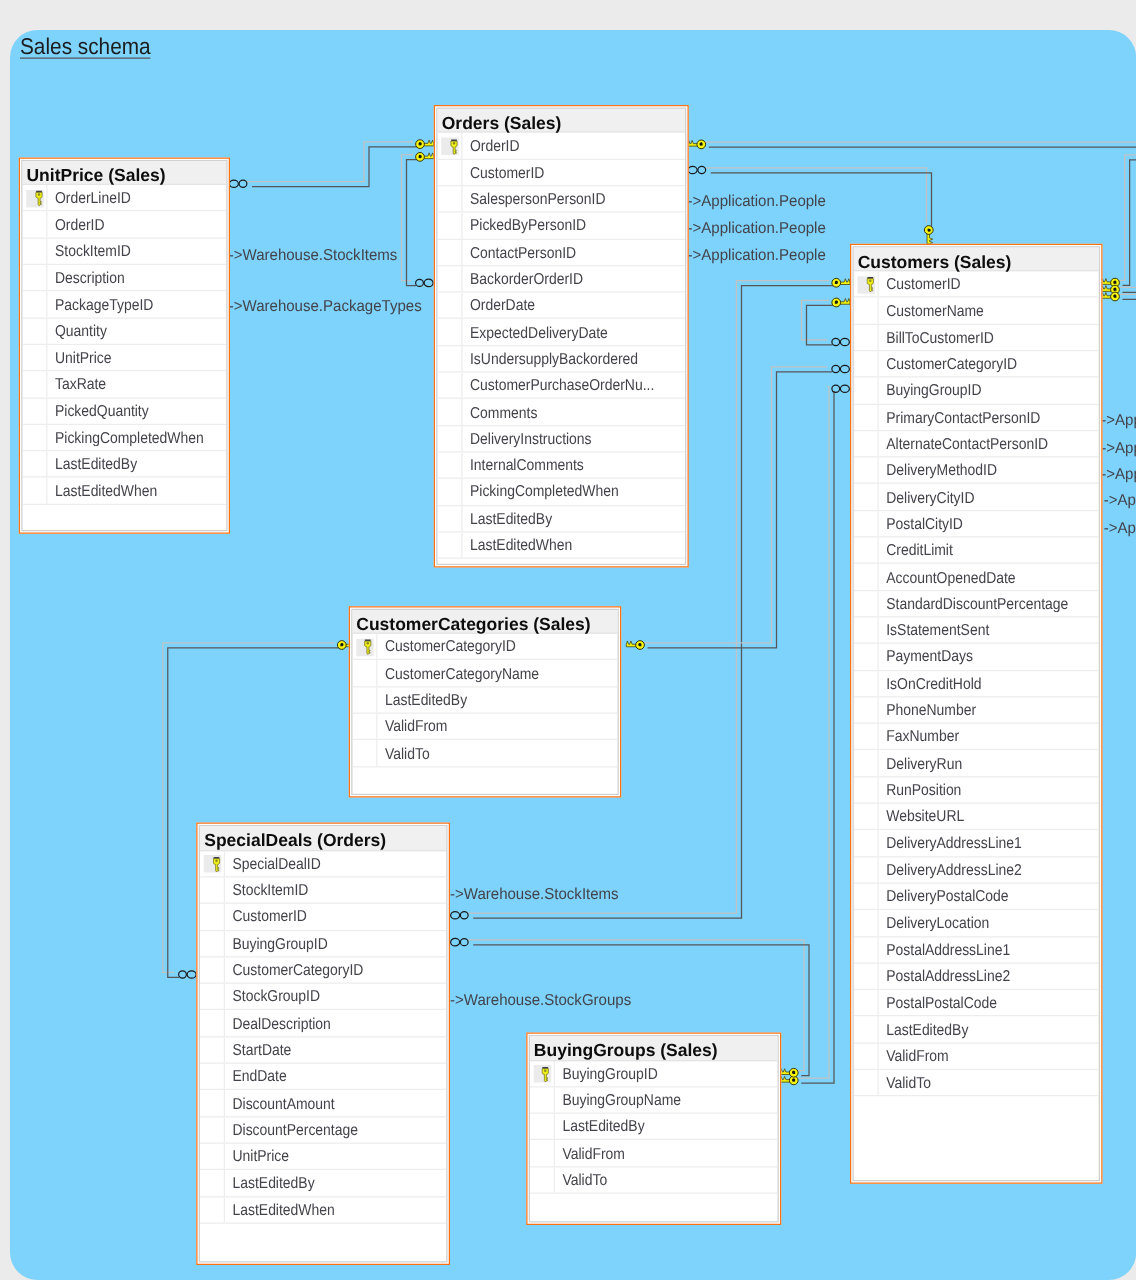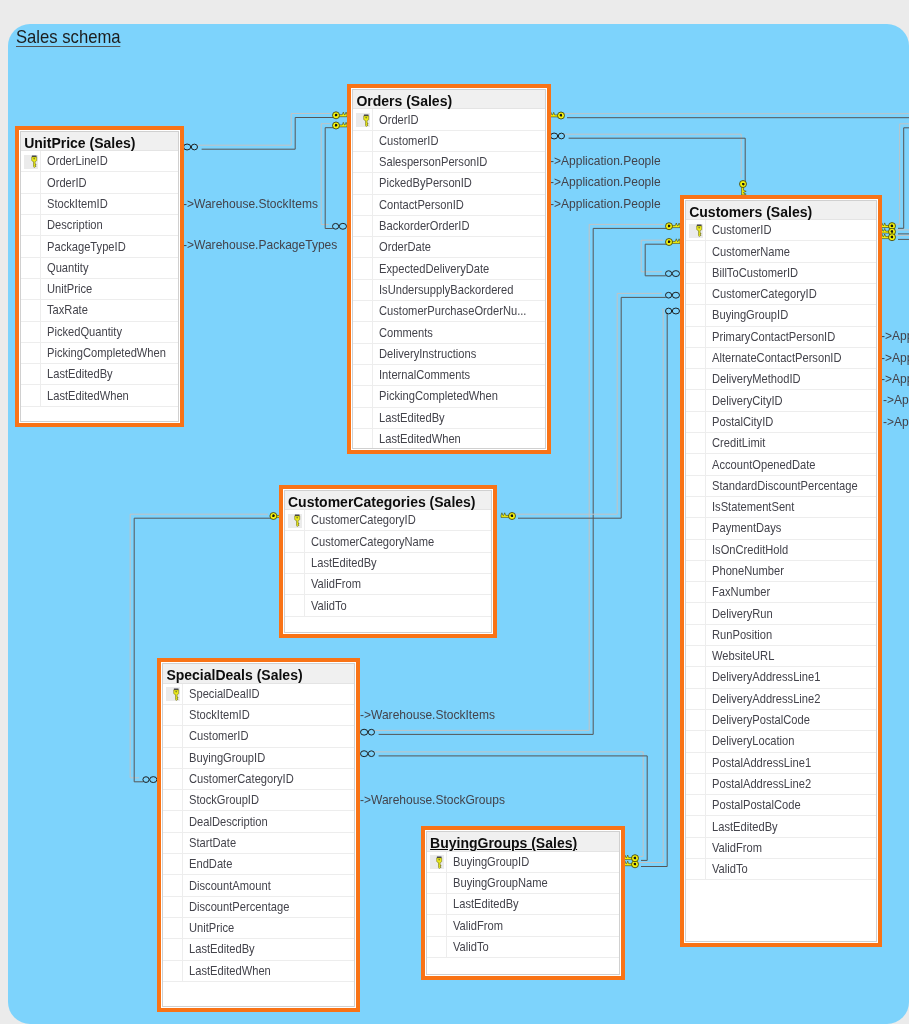--- a/index.html
+++ b/index.html
@@ -1,21 +1,21 @@
 <!DOCTYPE html>
 <html><head>
 <meta charset="utf-8">
 <title>Sales schema</title>
 <style>
   html,body{margin:0;padding:0;}
   body{width:909px;height:1024px;background:#ebebeb;font-family:"Liberation Sans",sans-serif;overflow:hidden;}
   #page{position:absolute;left:8px;top:24px;width:901px;height:1000px;background:#7dd3fc;overflow:hidden;border-radius:22px;}
   #title{position:absolute;left:7.9px;top:4.5px;font-size:18.2px;color:#1c1c1c;line-height:17px;}
   #title u{text-decoration:none;border-bottom:1px solid #555;padding-bottom:0.2px;display:inline-block;transform:scaleX(0.915);transform-origin:left center;}
-  .tbl{position:absolute;border:4px solid #f97316;background:#fff;box-sizing:border-box;padding:1px;z-index:5;}
+  .tbl{position:absolute;border:1px solid #f97316;background:#fff;box-sizing:border-box;padding:1px;z-index:5;}
   .tinner{border:1px solid #d0d0d0;box-sizing:border-box;width:100%;height:100%;background:#fff;overflow:hidden;}
   .thead{height:19.3px;background:#f0f0f0;font-weight:bold;font-size:14px;color:#0d0d0d;padding-left:3px;line-height:23.2px;box-sizing:border-box;white-space:nowrap;border-bottom:1px solid #e4e4e4;overflow:visible;}
   .trow{height:21.3px;display:flex;align-items:center;border-bottom:1px solid #ededed;box-sizing:border-box;}
   .kcol{width:19px;height:100%;flex:0 0 19px;border-right:1px solid #ededed;position:relative;}
   .fname{padding-left:6px;font-size:12.6px;color:#43434b;white-space:nowrap;overflow:hidden;}
   .fname span{display:inline-block;transform:scaleX(0.885);transform-origin:left center;}
   .pk .kcol::before{content:"";position:absolute;left:2.7px;top:3.5px;width:14.3px;height:14px;background:#ebebeb;}
   .pk .kcol svg{position:absolute;left:9.4px;top:4.2px;}
   .xlabel{position:absolute;font-size:12.6px;color:#43434b;white-space:nowrap;z-index:3;transform:translateY(-50%) scaleX(0.955);transform-origin:left center;line-height:14px;}
   #wires{position:absolute;left:0;top:0;width:901px;height:1000px;z-index:2;overflow:visible;}
@@ -450,21 +450,21 @@
             <div class="fname"><span>ValidFrom</span></div>
           </div>
           <div class="trow">
             <div class="kcol"></div>
             <div class="fname"><span>ValidTo</span></div>
           </div>
         </div>
       </div>
       <div class="tbl" style="left: 149.4px; top: 634.4px; width: 202.8px; height: 353.8px;">
         <div class="tinner">
-          <div class="thead">SpecialDeals (Sales)</div>
+          <div class="thead">SpecialDeals (Orders)</div>
           <div class="trow pk">
             <div class="kcol">
               <svg width="7" height="13" viewBox="0 0 7 13">
                 <path d="M0.9,0.5 H5.5 V2.0 H0.9 Z" fill="#3d3d4c"></path>
                 <path d="M0.7,1.9 H5.7 V5.3 C5.7,6.1 4.6,6.4 4.1,6.6 L4.1,9.1 L5.0,9.1 L5.0,9.9 L4.1,9.9 L4.1,10.8 L5.0,10.8 L5.0,11.6 L4.1,11.6 L3.3,12.6 L2.5,11.5 L2.5,6.6 C2.0,6.4 0.7,6.1 0.7,5.3 Z" fill="#eded18" stroke="#6a6a18" stroke-width="0.55" stroke-linejoin="round"></path>
                 <circle cx="3.2" cy="3.6" r="0.95" fill="#8a8a22"></circle>
               </svg>
             </div>
             <div class="fname"><span>SpecialDealID</span></div>
           </div>
@@ -515,21 +515,21 @@
           <div class="trow">
             <div class="kcol"></div>
             <div class="fname"><span>LastEditedBy</span></div>
           </div>
           <div class="trow">
             <div class="kcol"></div>
             <div class="fname"><span>LastEditedWhen</span></div>
           </div>
         </div>
       </div>
-      <div class="tbl" style="left: 413.1px; top: 802.3px; width: 203.6px; height: 154px; text-decoration: underline;">
+      <div class="tbl" style="left: 413.1px; top: 802.3px; width: 203.6px; height: 154px;">
         <div class="tinner">
           <div class="thead">BuyingGroups (Sales)</div>
           <div class="trow pk">
             <div class="kcol">
               <svg width="7" height="13" viewBox="0 0 7 13">
                 <path d="M0.9,0.5 H5.5 V2.0 H0.9 Z" fill="#3d3d4c"></path>
                 <path d="M0.7,1.9 H5.7 V5.3 C5.7,6.1 4.6,6.4 4.1,6.6 L4.1,9.1 L5.0,9.1 L5.0,9.9 L4.1,9.9 L4.1,10.8 L5.0,10.8 L5.0,11.6 L4.1,11.6 L3.3,12.6 L2.5,11.5 L2.5,6.6 C2.0,6.4 0.7,6.1 0.7,5.3 Z" fill="#eded18" stroke="#6a6a18" stroke-width="0.55" stroke-linejoin="round"></path>
                 <circle cx="3.2" cy="3.6" r="0.95" fill="#8a8a22"></circle>
               </svg>
             </div>

